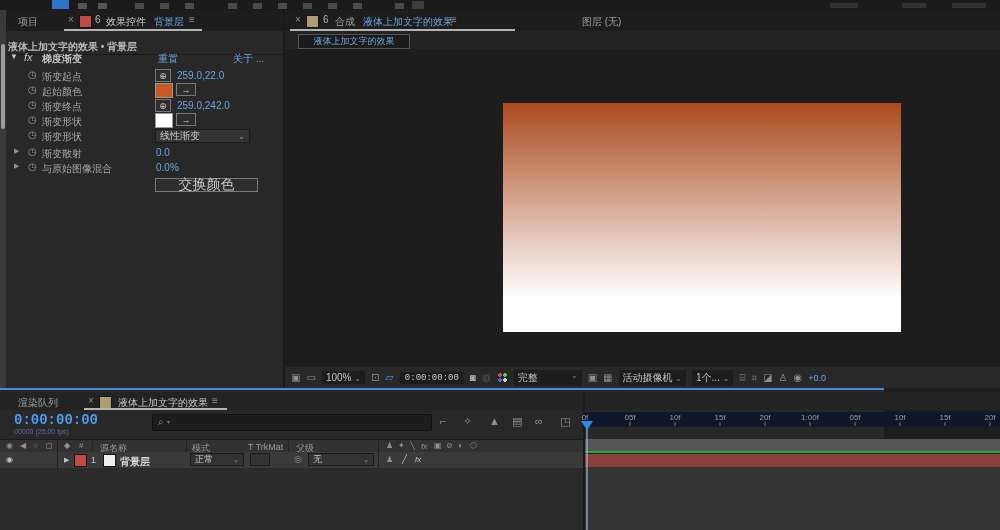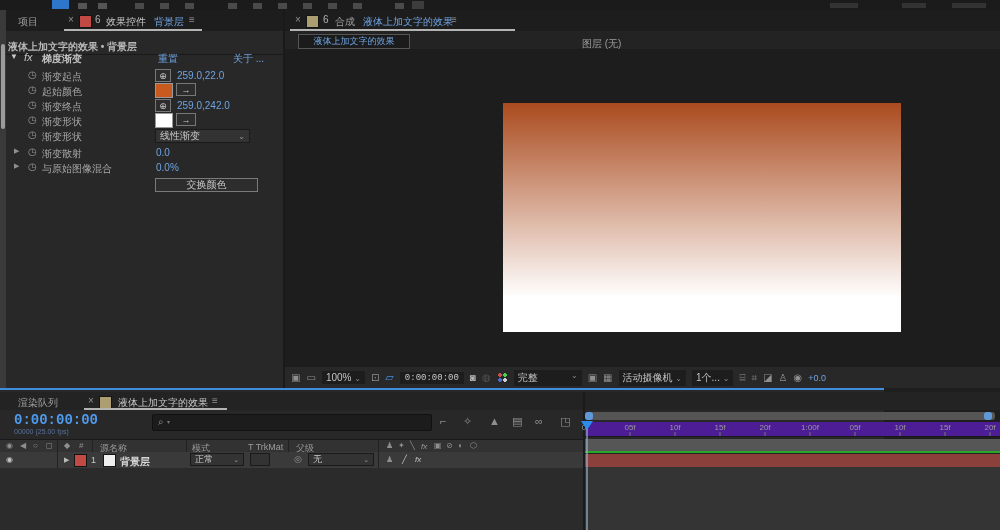--- a/index.html
+++ b/index.html
@@ -7,21 +7,21 @@
        font-family:"Liberation Sans","DejaVu Sans",sans-serif;color:#a8a8a8;}
   .abs{position:absolute;}
   .t{font-size:10px;white-space:nowrap;color:#a8a8a8;}
   .tw{color:#c4c4c4;}
   .blue{color:#6ea3e0;}
   .ic{color:#8f8f8f;font-size:10px;line-height:1;}
   .sw{width:11px;height:11px;display:inline-block;border:1px solid #141414;}
   .tabline{height:2px;background:#b4b4b4;}
   .dd{background:#333;border:1px solid #1a1a1a;color:#c8c8c8;font-size:10px;
       display:flex;align-items:center;justify-content:space-between;padding:0 4px;box-sizing:border-box;height:14px;}
-  .btnbox{background:#2d2d2d;border:1px solid #7a7a7a;color:#c8c8c8;font-size:10px;
+  .btnbox{background:#2d2d2d;border:1px solid #7a7a7a;color:#c8c8c8;font-size:14px;
       display:flex;align-items:center;justify-content:center;box-sizing:border-box;}
   .minibox{width:16px;height:13px;background:#2d2d2d;border:1px solid #777;color:#ccc;font-size:9px;
       display:flex;align-items:center;justify-content:center;box-sizing:border-box;}
   .sep{background:#1a1a1a;}
   .colsep{width:1px;background:#222;}
   .tick{position:absolute;top:1px;transform:translateX(-50%);font-size:8px;color:#999;}
   .tickmark{position:absolute;bottom:0;width:1px;height:4px;background:#777;transform:translateX(-50%);}
 </style>
 </head>
 <body>
@@ -130,21 +130,21 @@
   <div class="abs" style="left:285px;top:10px;width:715px;height:378px;background:#232323;">
 
     <div class="abs" style="left:0;top:0;width:715px;height:21px;background:#1d1d1d;">
       <span class="abs ic" style="left:10px;top:5px;">×</span>
       <span class="abs sw" style="left: 21px; top: 5px; background: rgb(173, 158, 114);"></span>
       <span class="abs ic" style="left:38px;top:5px;color:#b0b0b0;">6</span>
       <span class="abs t" style="left:50px;top:5px;color:#9e9e9e;">合成</span>
       <span class="abs t blue" style="left:78px;top:5px;">液体上加文字的效果</span>
       <span class="abs ic" style="left:166px;top:5px;">≡</span>
       <div class="abs tabline" style="left:5px;top:19px;width:225px;"></div>
-      <span class="abs t" style="left:297px;top:5px;color:#9e9e9e;margin-top:22px;">图层 (无)</span>
+      <span class="abs t" style="left:297px;top:5px;color:#9e9e9e;">图层 (无)</span>
     </div>
 
     <div class="abs" style="left:13px;top:24px;width:110px;height:13px;background:#1b1b1b;border:1px solid #555;display:flex;align-items:center;justify-content:center;">
       <span class="t blue" style="font-size:9px;">液体上加文字的效果</span>
     </div>
 
     <div class="abs" style="left:0;top:39px;width:715px;height:318px;background:#1d1d1d;">
       <div class="abs" style="left: 218px; top: 54px; width: 398px; height: 229px; background: linear-gradient(rgb(170, 75, 30) 0%, rgb(255, 255, 255) 85%);"></div>
     </div>
 
@@ -258,21 +258,21 @@
 
     <div class="abs sep" style="left:583px;top:2px;width:2px;height:138px;"></div>
 
     <div class="abs" style="left:585px;top:20px;width:415px;height:120px;">
 
       <div class="abs" style="left:0;top:2px;width:410px;height:8px;background:#555;border-radius:3px;">
         <div class="abs" style="left:0;top:0;width:8px;height:8px;background:#5f99d8;border-radius:3px;"></div>
         <div class="abs" style="left:399px;top:0;width:8px;height:8px;background:#5f99d8;border-radius:3px;"></div>
       </div>
 
-      <div class="abs" style="left:0;top:12px;width:415px;height:14px;background:#4c1d95;border-bottom:1px solid #1a1a1a;text-align:right;">
+      <div class="abs" style="left:0;top:2px;width:415px;height:14px;background:#0f172a;border-bottom:1px solid #1a1a1a;text-align:right;">
         <span class="tick" style="left:0px;">0f</span>
         <span class="tick" style="left:45px;">05f</span>
         <span class="tick" style="left:90px;">10f</span>
         <span class="tick" style="left:135px;">15f</span>
         <span class="tick" style="left:180px;">20f</span>
         <span class="tick" style="left:225px;">1:00f</span>
         <span class="tick" style="left:270px;">05f</span>
         <span class="tick" style="left:315px;">10f</span>
         <span class="tick" style="left:360px;">15f</span>
         <span class="tick" style="left:405px;">20f</span>

